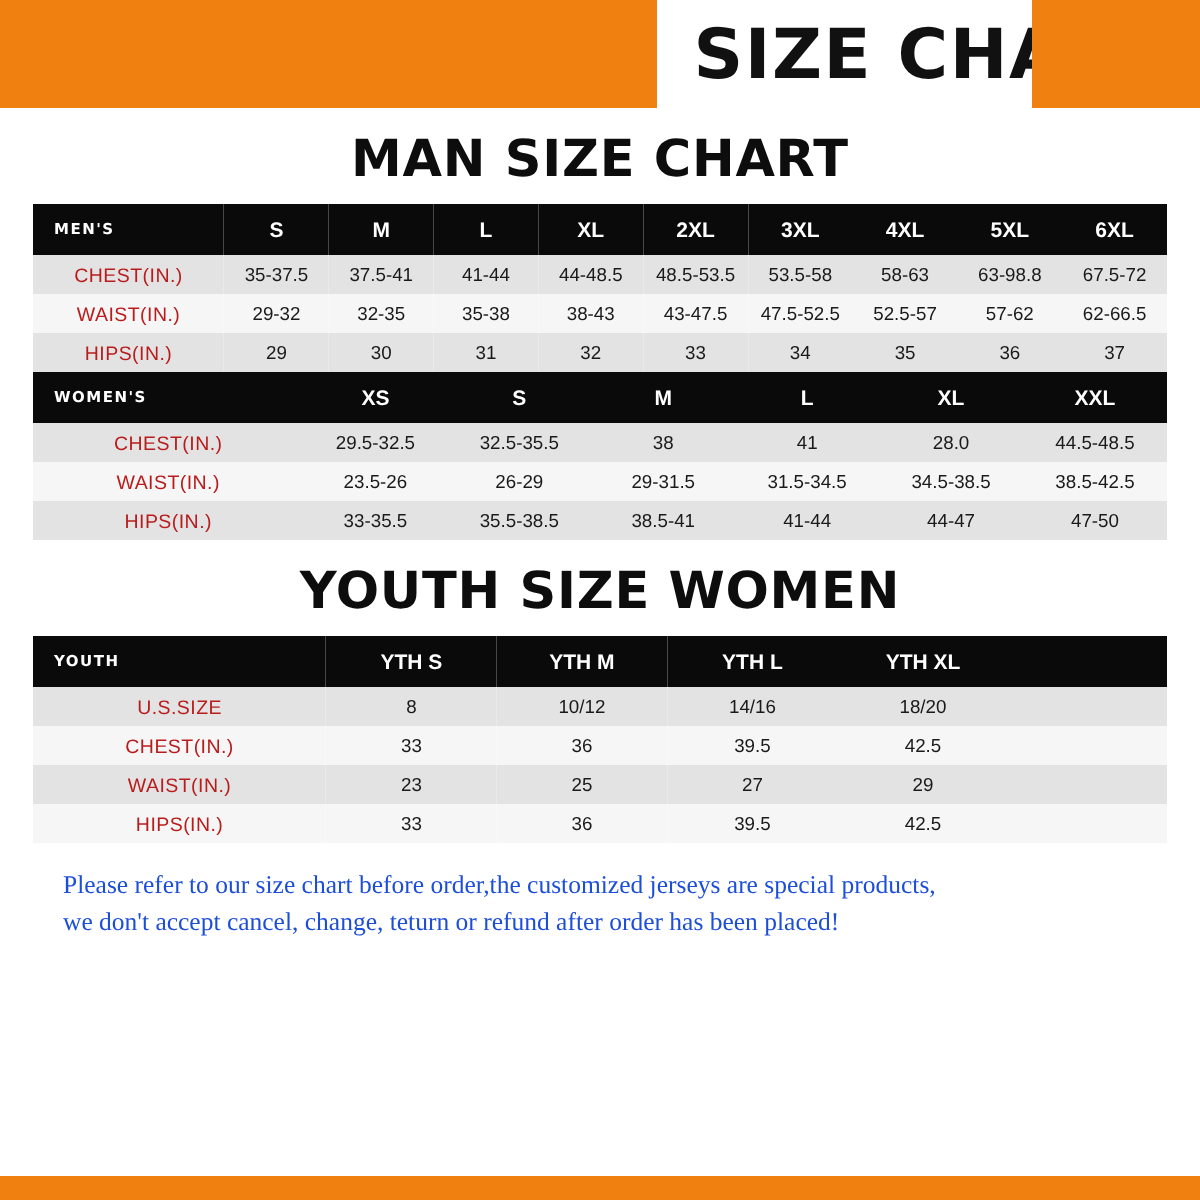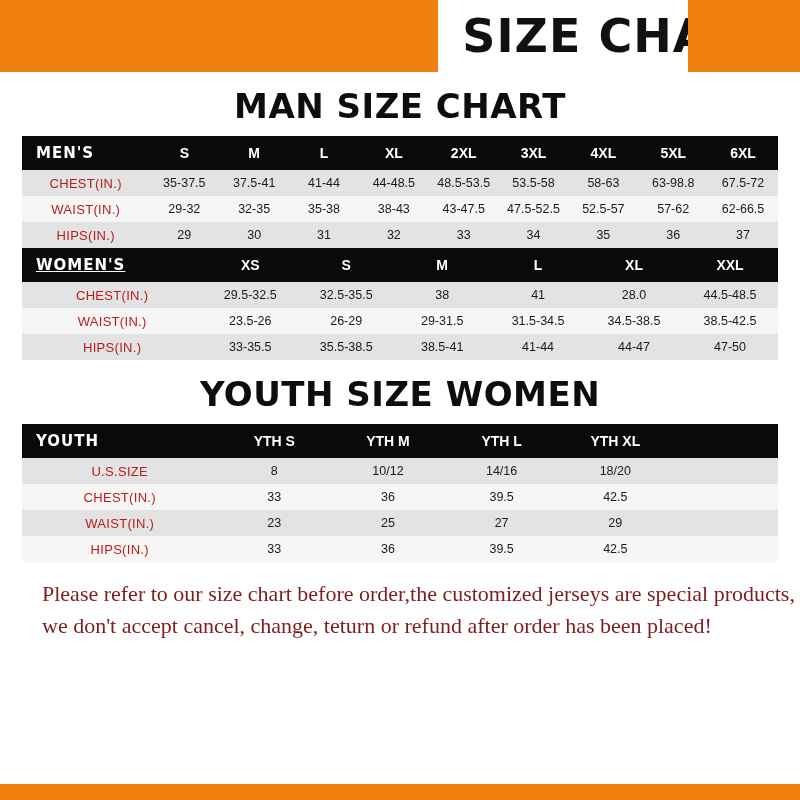--- a/index.html
+++ b/index.html
@@ -78,47 +78,47 @@
     background: #0a0a0a;
     color: #ffffff;
     font-weight: bold;
     font-size: 14px;
     height: 34px;
   }
   table.size-table thead th.rowlabel {
     text-align: left;
     padding-left: 14px;
     font-family: "DejaVu Sans", sans-serif;
-    font-size: 15px;
+    font-size: 10px;
     letter-spacing: 1px;
   }
   table.size-table tbody tr.odd td {
     background: #e3e3e3;
   }
   table.size-table tbody tr.even td {
     background: #f6f6f6;
   }
   table.size-table tbody td.rowlabel {
     font-size: 13px;
     color: #b91c1c;
     letter-spacing: 0.3px;
   }
   
   .tbl-women thead th { height: 38px; font-size: 15px; }
   .tbl-women th, .tbl-women td { font-size: 13.5px; height: 30px; }
-  .tbl-women thead th.rowlabel { font-size: 16px; text-decoration: underline; }
+  .tbl-women thead th.rowlabel { font-size: 16px; }
   .tbl-youth thead th { height: 38px; font-size: 15px; }
   .tbl-youth th, .tbl-youth td { font-size: 13.5px; height: 32px; }
   .tbl-youth thead th.rowlabel { font-size: 16px; }
   .footer-note {
     margin-top: 16px;
     padding: 0 20px;
-    color: #7f1d1d;
+    color: #1d4ed8;
     font-family: "Liberation Serif", serif;
-    font-size: 22px;
+    font-size: 17px;
     line-height: 1.45;
     text-align: left;
   }
   .footer-note div { white-space: nowrap; }
   .bottom-band {
     position: absolute;
     left: 0;
     right: 0;
     bottom: 0;
     height: 16px;

